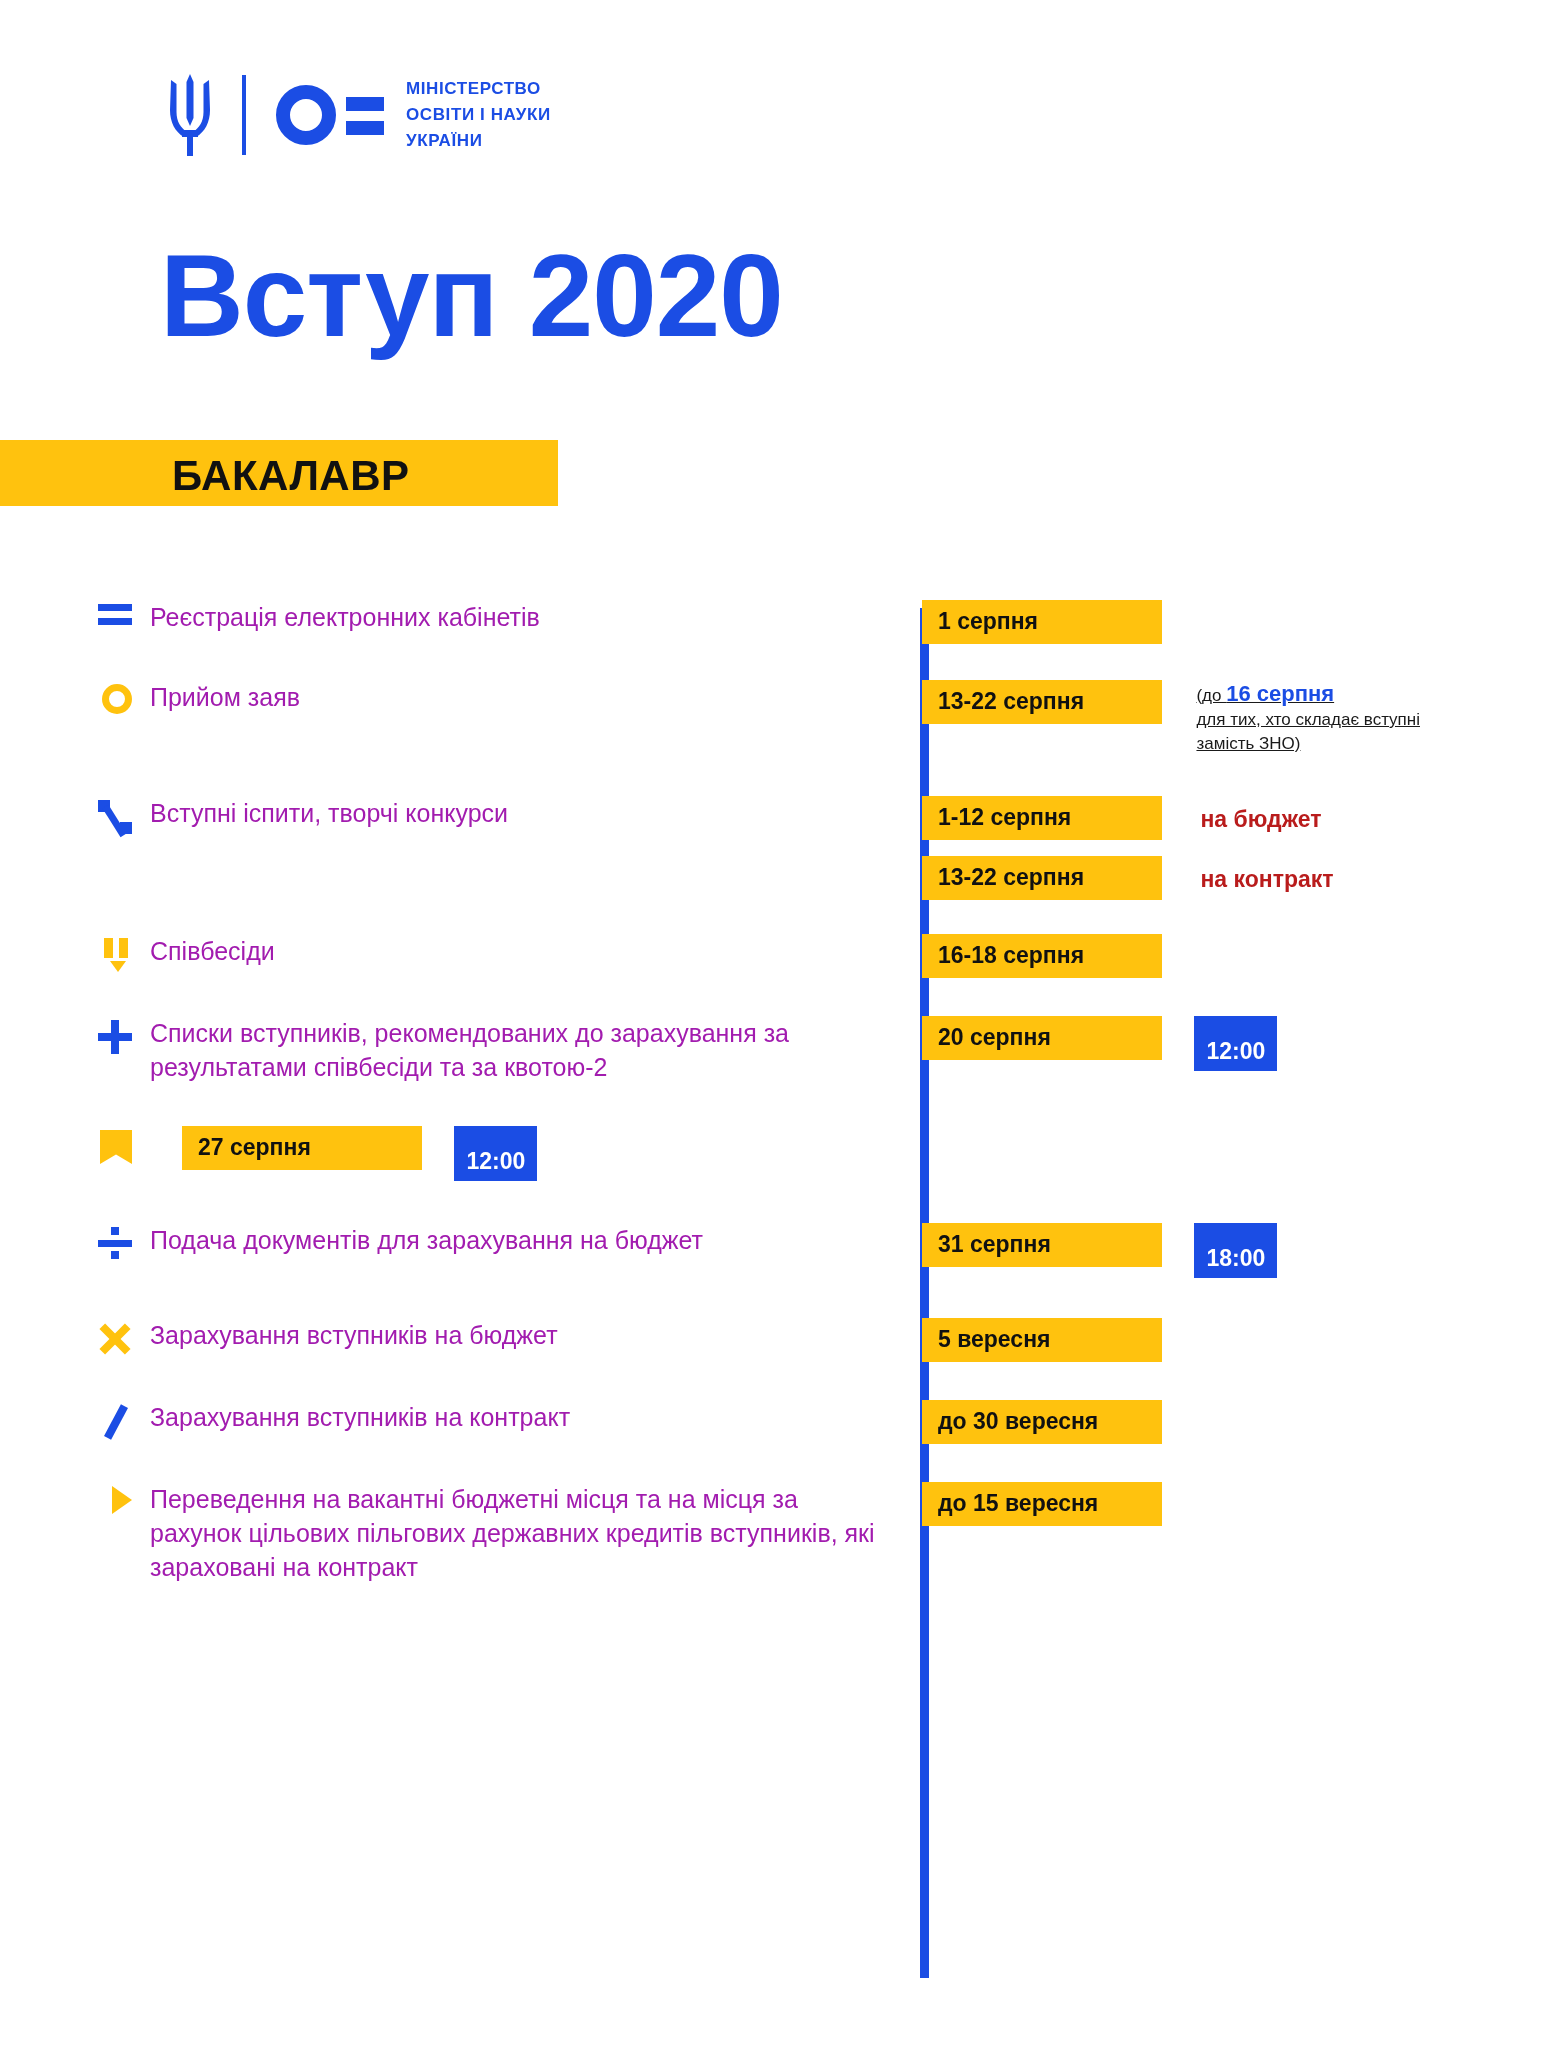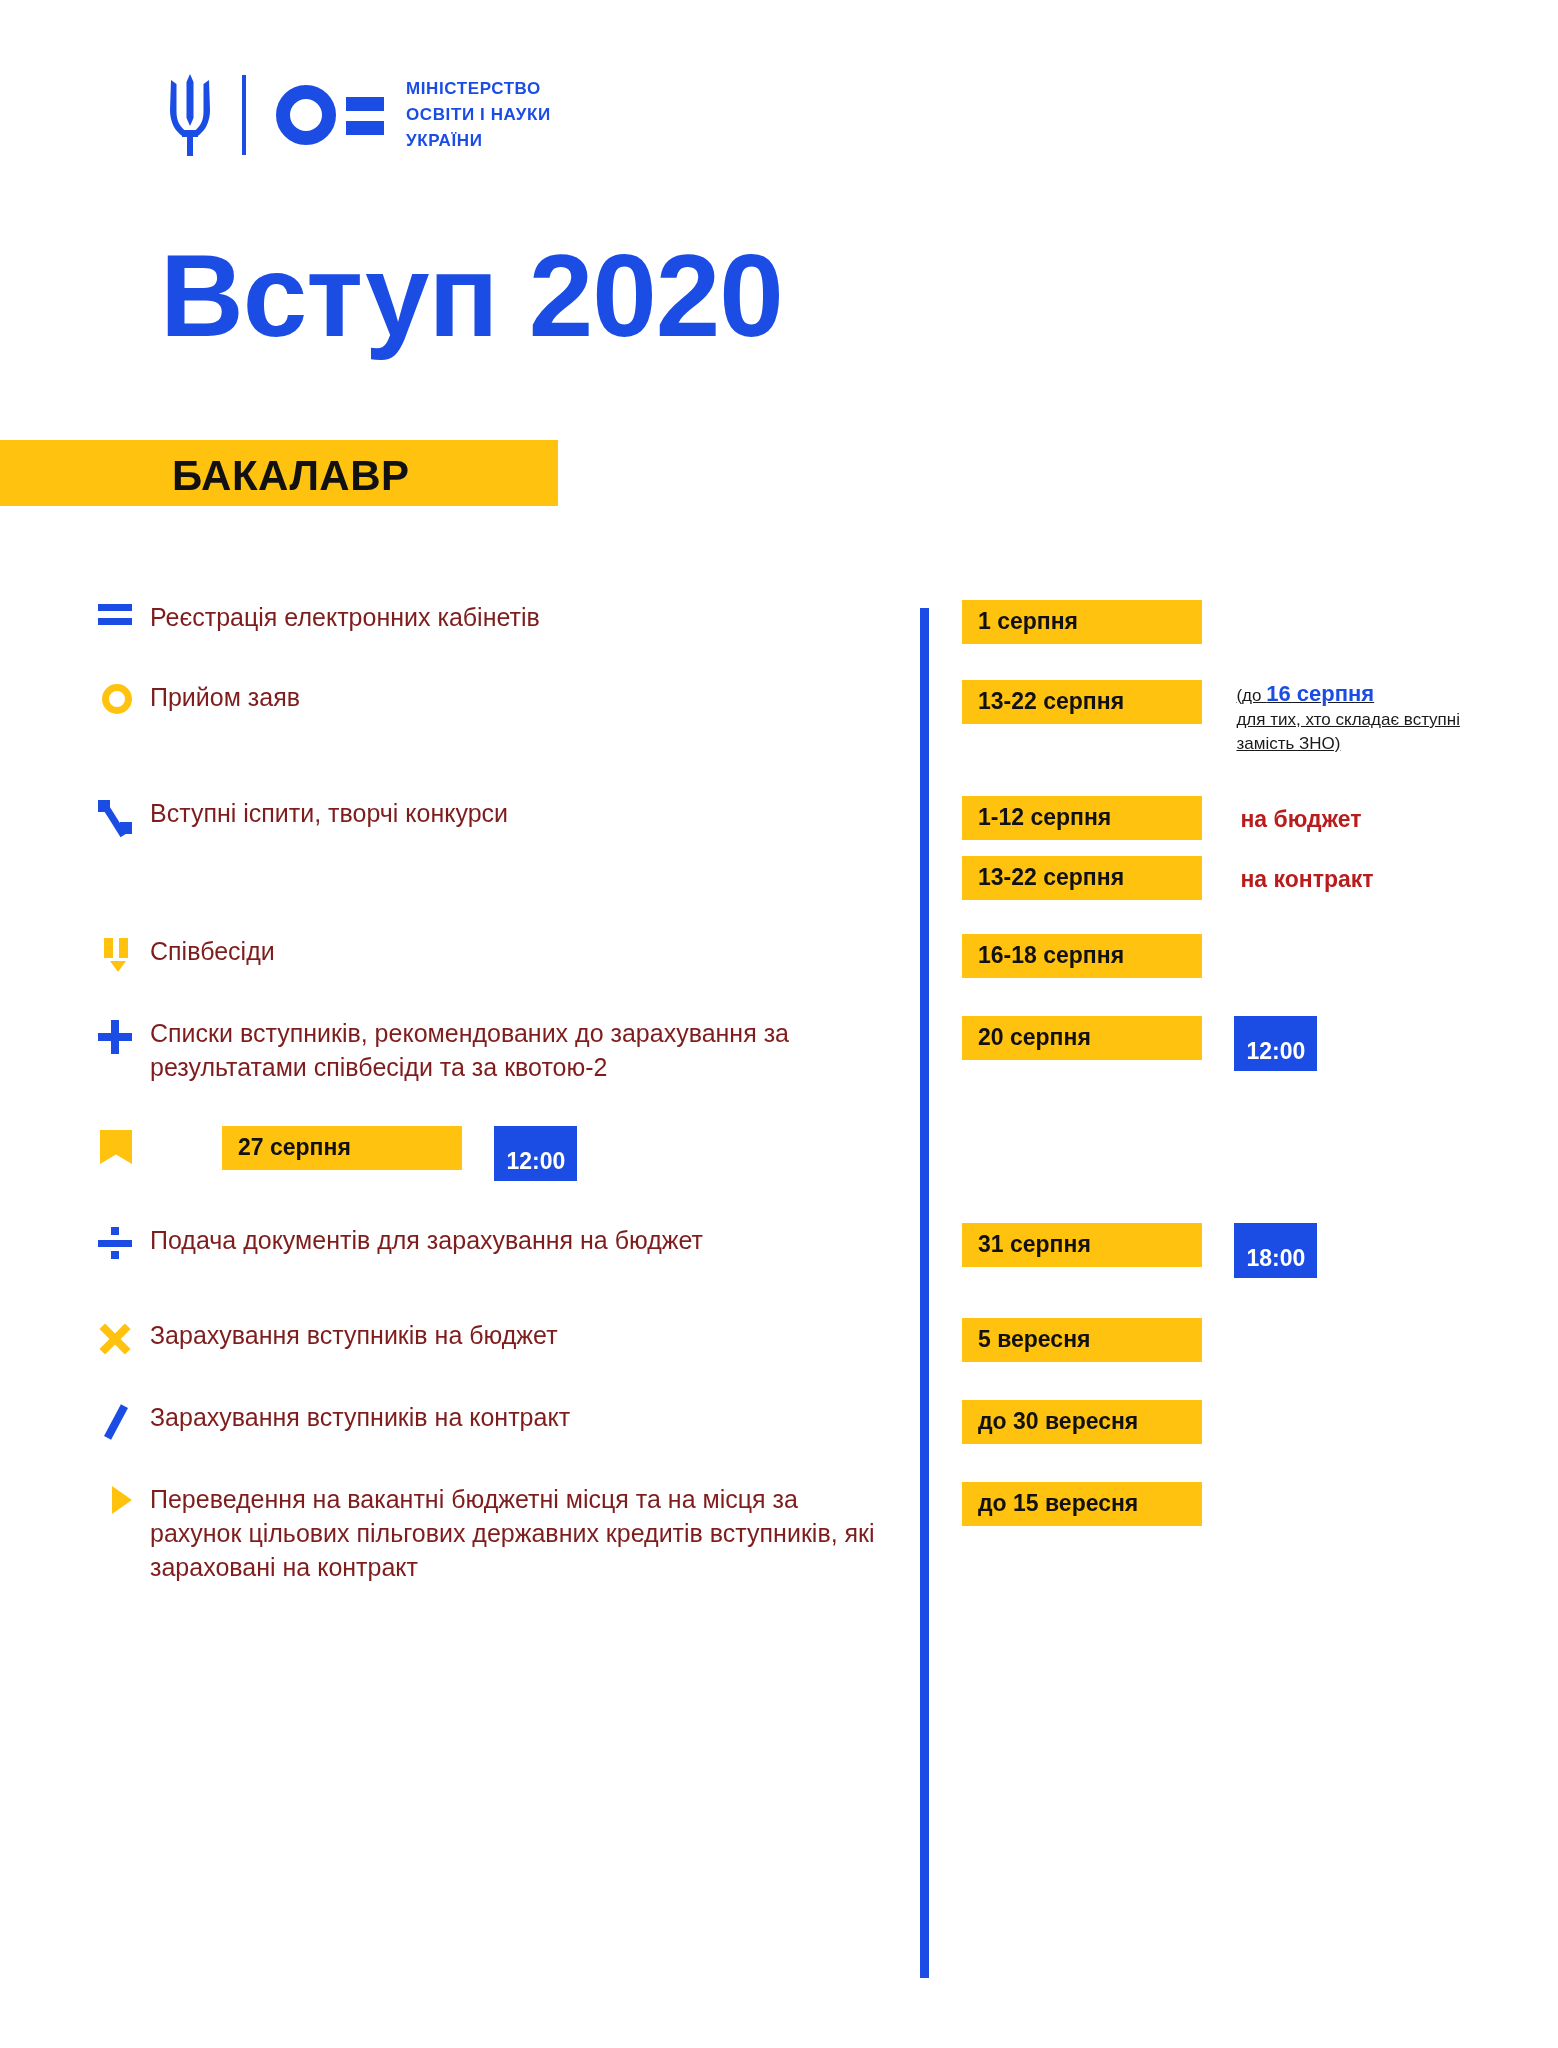--- a/index.html
+++ b/index.html
@@ -129,40 +129,39 @@
     display: flex;
     justify-content: flex-end;
     padding-right: 18px;
     padding-top: 4px;
     box-sizing: border-box;
   }
   .label-cell {
     width: 740px;
     font-size: 25px;
     line-height: 34px;
-    color: #7f1d1d;
+    color: #a21caf;
     padding-top: 0px;
     box-sizing: border-box;
   }
   .date-cell {
     position: relative;
     padding-left: 32px;
     box-sizing: border-box;
   }
   .date-chip {
     display: inline-block;
     background: #ffc20e;
     color: #111111;
     font-weight: bold;
     font-size: 23px;
     line-height: 23px;
     padding: 10px 16px 11px 16px;
     min-width: 240px;
     box-sizing: border-box;
-    margin-left: 40px;
   }
   .time-chip {
     display: inline-block;
     background: #1b4de4;
     color: #ffffff;
     font-weight: bold;
     font-size: 23px;
     line-height: 23px;
     padding: 24px 12px 8px 12px;
     margin-left: 28px;

